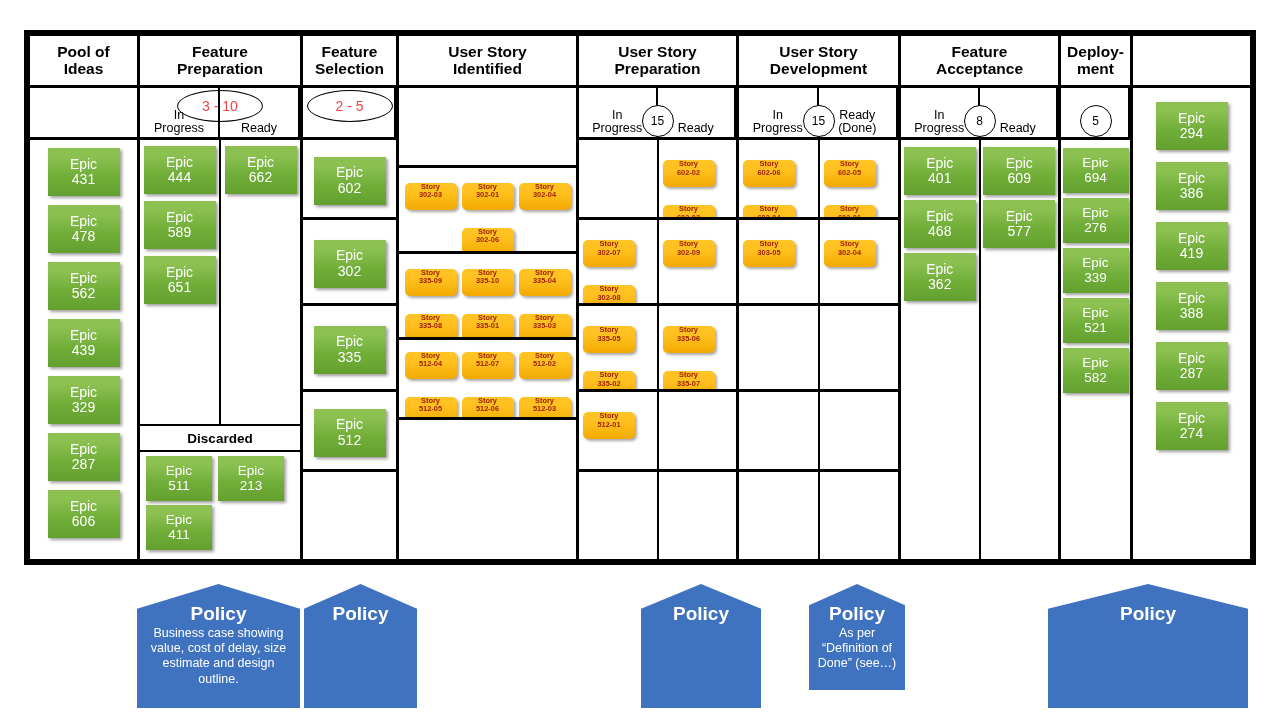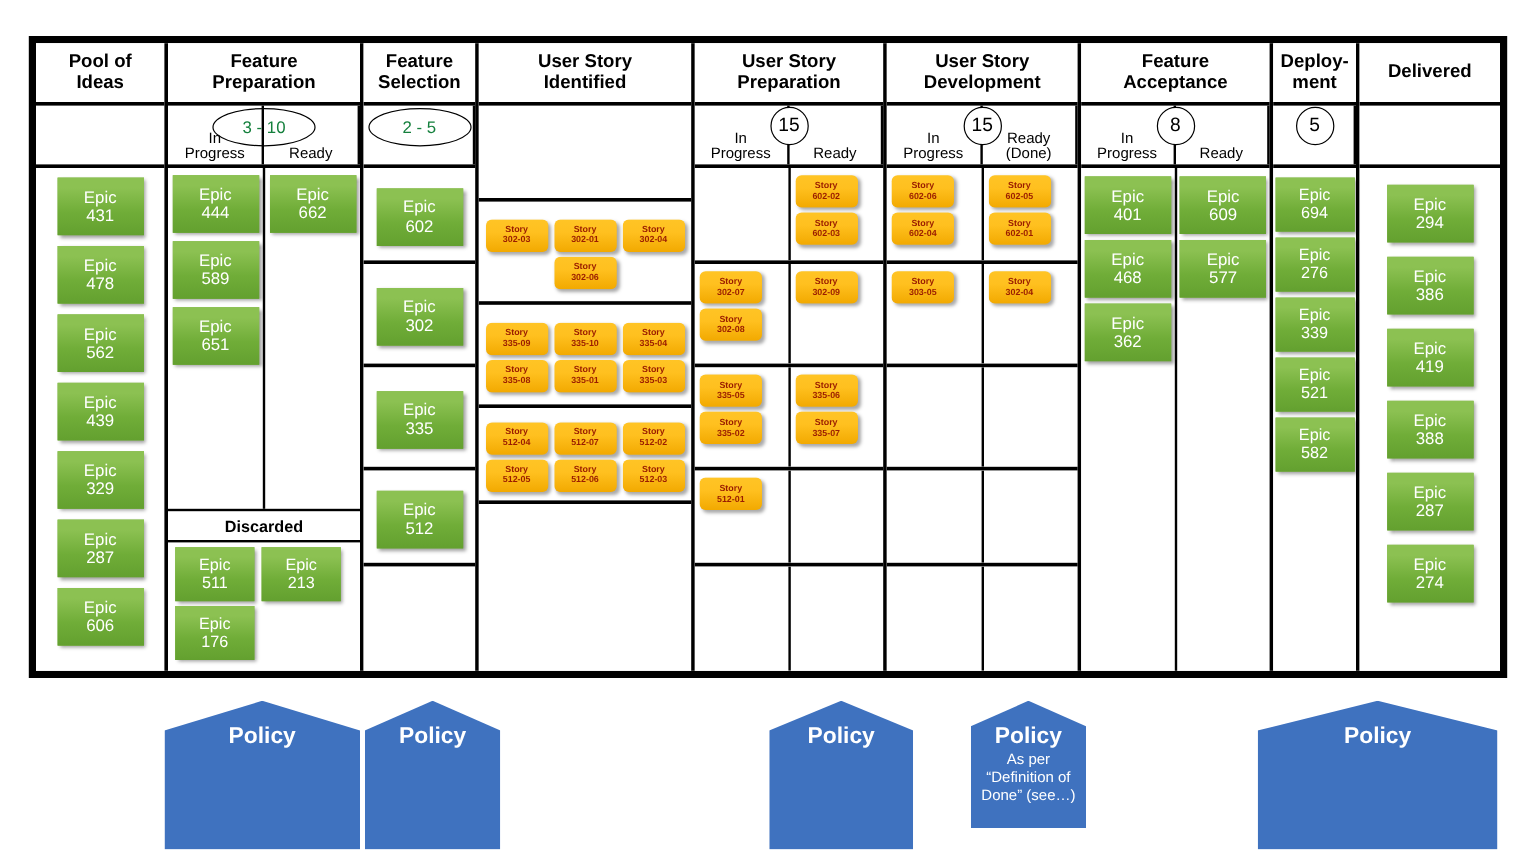--- a/index.html
+++ b/index.html
@@ -62,28 +62,28 @@
   }
   .subcol:last-child{border-right:none;}
   .subcol .stack{display:block;}
 
   
   .wip-oval{
     position:absolute;top:2px;left:50%;transform:translateX(-50%);
     width:84px;height:30px;border:1.6px solid #000;border-radius:50%;
     background:transparent;
     display:flex;align-items:center;justify-content:center;
-    font-size:14px;color:#15803d;z-index:4;
+    font-size:14px;color:#ef4444;z-index:4;
   }
   .wip-circle{
-    position:absolute;top:1px;left:50%;transform:translateX(-50%);
+    position:absolute;top:17px;left:50%;transform:translateX(-50%);
     width:30px;height:30px;border:1.6px solid #000;border-radius:50%;
     background:#fff;
     display:flex;align-items:center;justify-content:center;
-    font-size:16px;color:#000;z-index:4;
+    font-size:12px;color:#000;z-index:4;
   }
   .wip-circle.big{width:44px;height:48px;top:2px;font-size:14px;}
 
   
   .col-body{
     flex:1 1 auto;
     display:flex;flex-direction:column;
     min-height:0;
     position:relative;
   }
@@ -138,25 +138,26 @@
   .epic.sm{width:66px;height:45px;font-size:13.5px;}
   .epic.pool{width:72px;height:48px;margin:0 0 9px 0;}
 
   .story{
     box-sizing:border-box;
     width:52px;height:27px;
     background:linear-gradient(180deg,#ffc425 0%,#ffc01f 40%,#f2a900 100%);
     background-color:#ffbf00;
     color:#9a1c00;
     border-radius:5px;
-    display:flex;flex-direction:column;align-items:center;justify-content:center;
+    display:flex;flex-direction:column;align-items:center;justify-content:flex-start;
     font-size:7.4px;line-height:1.16;font-weight:bold;
     box-shadow:2px 2px 3px rgba(0,0,0,0.34);
     flex:0 0 auto;
     text-align:center;
+    margin-top:14px;
   }
 
   
   .poolpad{padding:8px 0 0 0;display:flex;flex-direction:column;align-items:center;}
 
   
   .fp-body{display:flex;flex-direction:column;height:100%;}
   .fp-top{flex:1 1 auto;display:flex;flex-direction:row;min-height:0;}
   .fp-lane{
     box-sizing:border-box;flex:1 1 0;border-right:2px solid #000;
@@ -298,21 +299,21 @@
             <div class="epic sm">
               <span>Epic</span>
               <span>511</span>
             </div>
             <div class="epic sm">
               <span>Epic</span>
               <span>213</span>
             </div>
             <div class="epic sm">
               <span>Epic</span>
-              <span>176</span>
+              <span>411</span>
             </div>
           </div>
         </div>
       </div>
     </div>
     <div class="col" style="flex: 0 0 96px;">
       <div class="col-head">
         <div>
           <span>Feature</span>
           <span>Selection</span>
@@ -707,25 +708,20 @@
             <span>521</span>
           </div>
           <div class="epic sm" style="margin-bottom: 5px;">
             <span>Epic</span>
             <span>582</span>
           </div>
         </div>
       </div>
     </div>
     <div class="col" style="flex: 0 0 117px;">
-      <div class="col-head">
-        <div>
-          <span>Delivered</span>
-        </div>
-      </div>
       <div class="wip-band">
         <div class="subcol">
           <div class="stack"></div>
         </div>
       </div>
       <div class="col-body">
         <div class="poolpad freepad delivered" style="height: 100%; padding-top: 14px;">
           <div class="epic pool" style="margin-bottom: 12px;">
             <span>Epic</span>
             <span>294</span>
@@ -751,20 +747,21 @@
             <span>274</span>
           </div>
         </div>
       </div>
     </div>
   </div>
 
 <div id="policies-layer">
     <div class="policy" style="left: 137px; top: 584px; width: 163px; height: 124px;">
       <div class="ptitle">Policy</div>
+      <div class="pbody">Business case showing value, cost of delay, size estimate and design outline.</div>
     </div>
     <div class="policy" style="left: 304px; top: 584px; width: 113px; height: 124px;">
       <div class="ptitle">Policy</div>
     </div>
     <div class="policy" style="left: 641px; top: 584px; width: 120px; height: 124px;">
       <div class="ptitle">Policy</div>
     </div>
     <div class="policy" style="left: 809px; top: 584px; width: 96px; height: 106px;">
       <div class="ptitle">Policy</div>
       <div class="pbody">As per “Definition of Done” (see…)</div>

